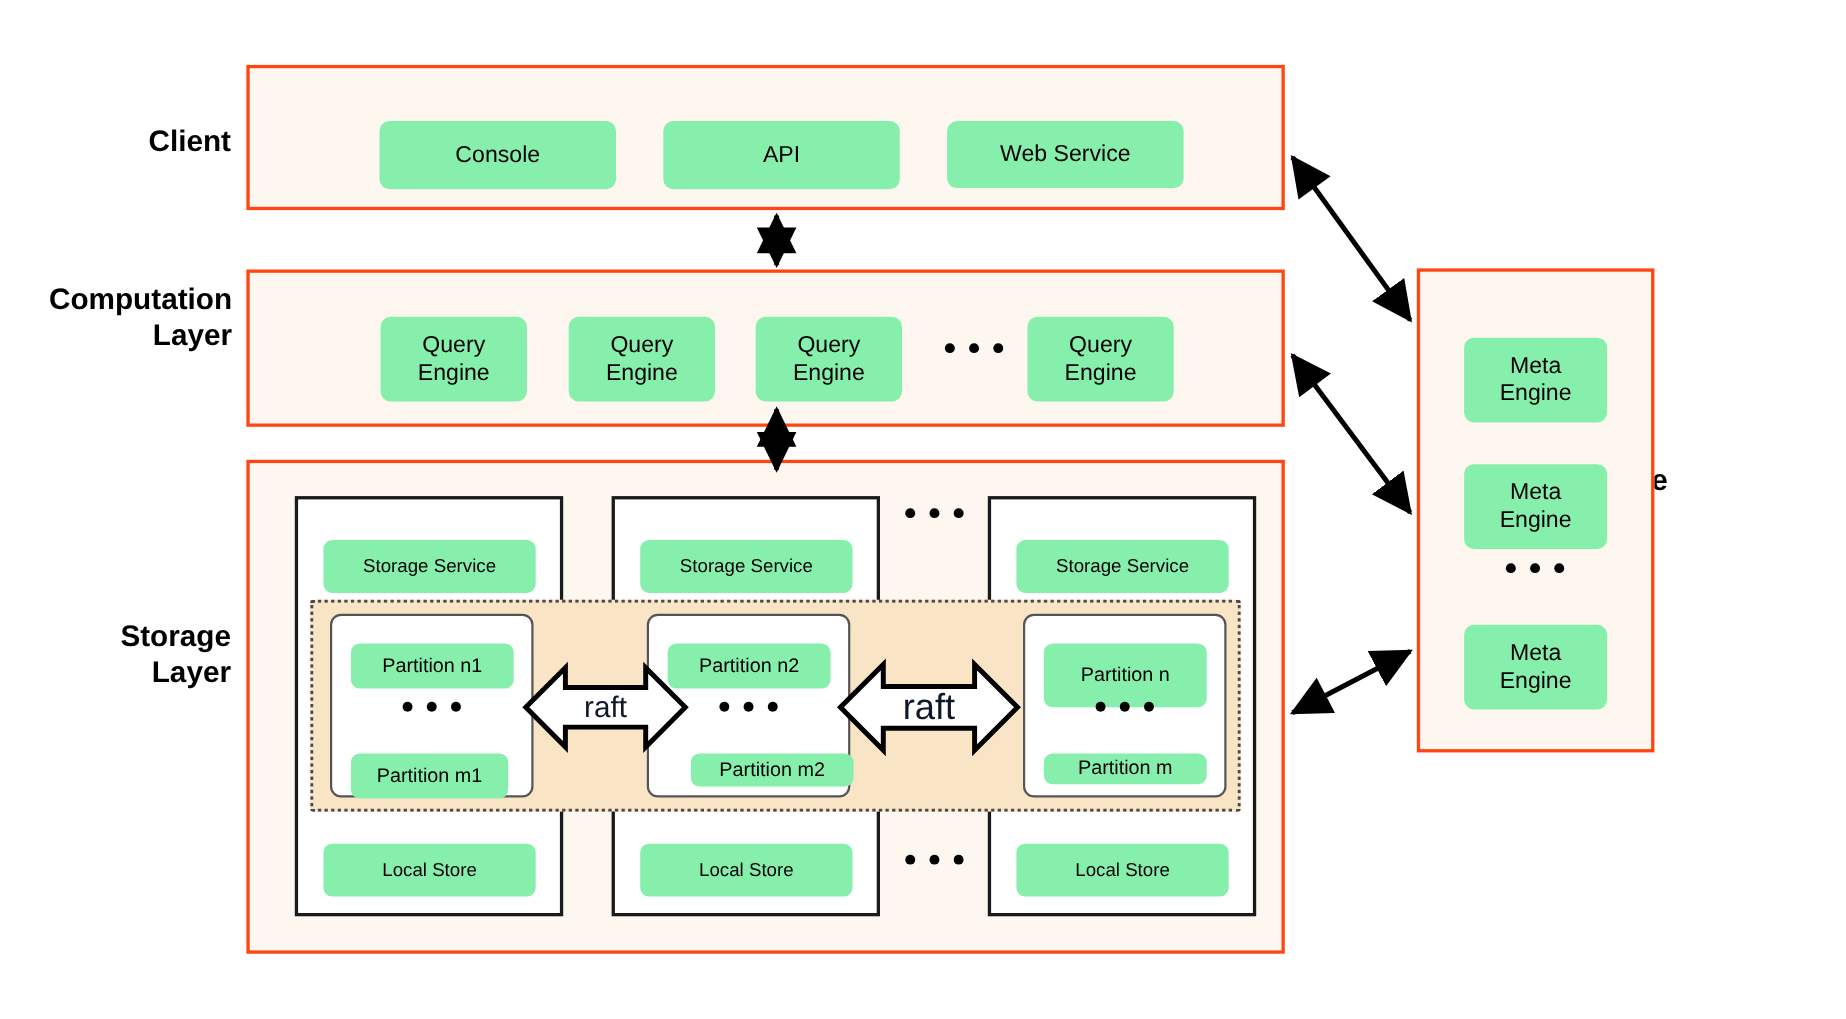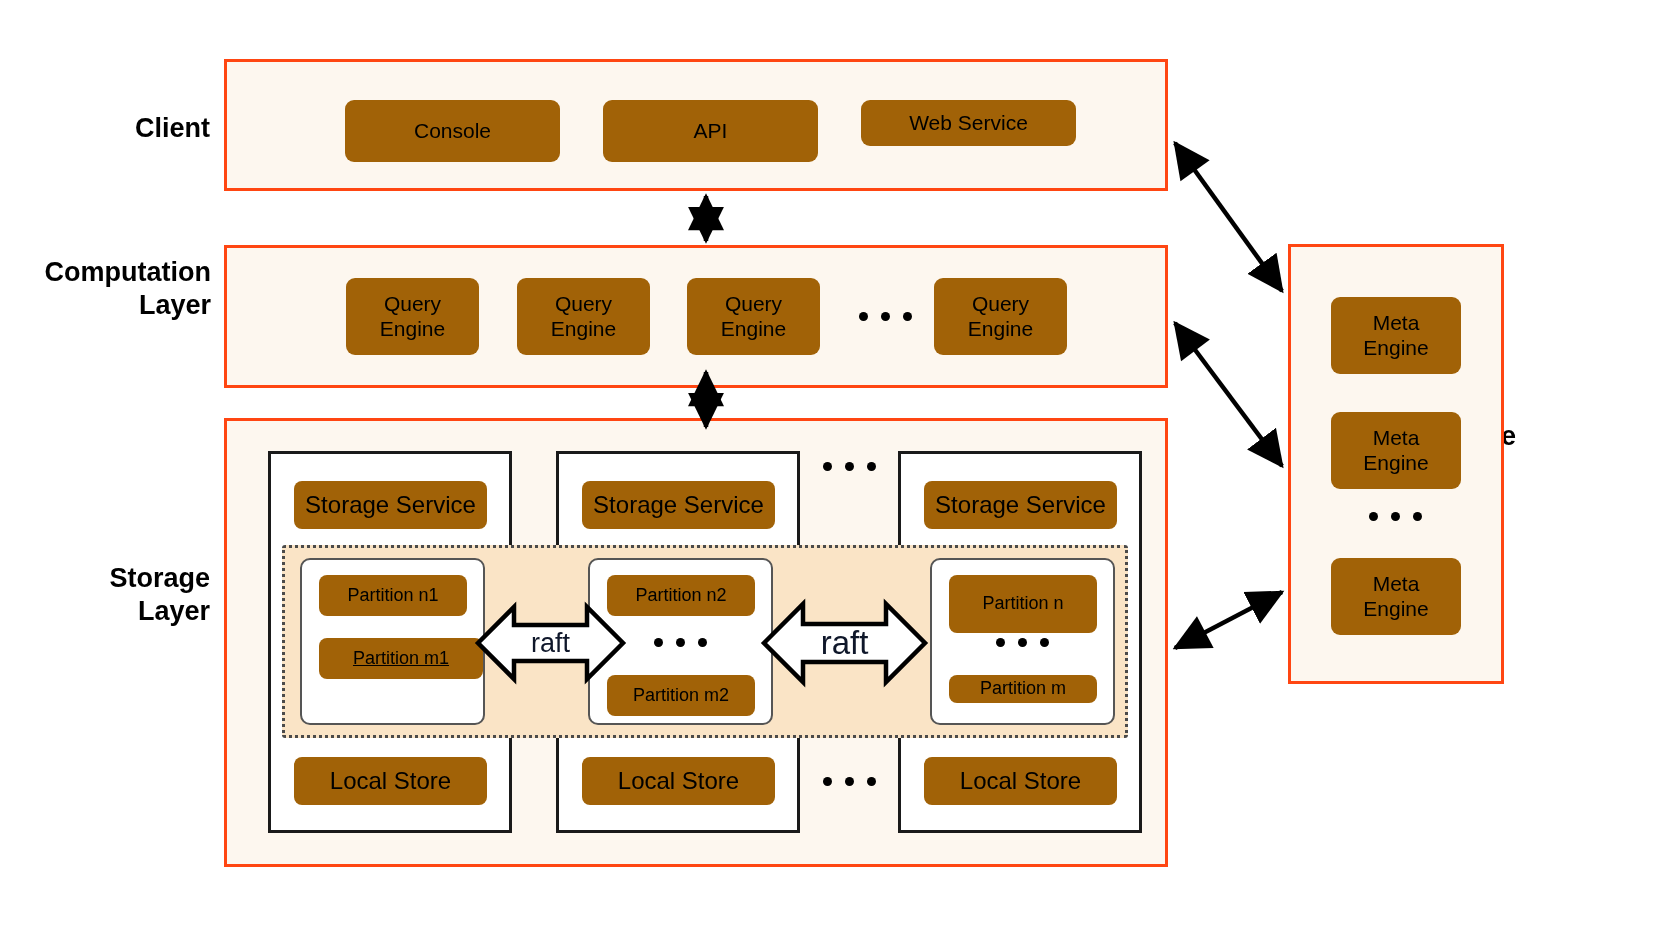--- a/index.html
+++ b/index.html
@@ -24,34 +24,35 @@
   .layer-frame{
     position:absolute;
     border:3px solid #FF4612;
     background:#FDF7EF;
     box-sizing:border-box;
   }
 
   
   .bluebox{
     position:absolute;
-    background:#a16207;
+    background:#86efac;
     border-radius:9px;
     display:flex;
     align-items:center;
     justify-content:center;
     text-align:center;
     font-size:21px;
     line-height:1.18;
     color:#000;
     box-sizing:border-box;
     white-space:pre-line;
+    margin-top:10px;
   }
   .bluebox.sm{font-size:18px;border-radius:8px;}
-  .bluebox.md{font-size:24px;border-radius:8px;}
+  .bluebox.md{font-size:17px;border-radius:8px;}
 
   
   .node-box{
     position:absolute;
     background:#FFFFFF;
     border:3px solid #1A1A1A;
     box-sizing:border-box;
   }
   
   .raft-band{
@@ -115,21 +116,21 @@
 <div class="layer-label" style="left:20px;top:562px;width:190px;">Storage
 Layer</div>
 
 <div class="side-label" style="left:1420px;top:387px;width:180px;">Meta
 Service</div>
 
 <div class="layer-frame" style="left:224px;top:59px;width:944px;height:132px;"></div>
 
 <div class="bluebox" style="left:345px;top:100px;width:215px;height:62px;">Console</div>
 <div class="bluebox" style="left:603px;top:100px;width:215px;height:62px;">API</div>
-<div class="bluebox" style="left:861px;top:100px;width:215px;height:46px;">Web Service</div>
+<div class="bluebox" style="left:861px;top:100px;width:215px;height:61px;">Web Service</div>
 
 <div class="layer-frame" style="left:224px;top:245px;width:944px;height:143px;"></div>
 
 <div class="bluebox" style="left:346px;top:278px;width:133px;height:77px;">Query
 Engine</div>
 <div class="bluebox" style="left:517px;top:278px;width:133px;height:77px;">Query
 Engine</div>
 <div class="bluebox" style="left:687px;top:278px;width:133px;height:77px;">Query
 Engine</div>
 <div class="dots" style="left:848px;top:305px;width:75px;height:22px;">
@@ -149,32 +150,32 @@
 <div class="raft-band" style="left:282px;top:545px;width:846px;height:193px;"></div>
 
 <div class="bluebox md" style="left:294px;top:481px;width:193px;height:48px;">Storage Service</div>
 <div class="part-group" style="left:300px;top:558px;width:185px;height:167px;"></div>
 <div class="bluebox sm" style="left:319px;top:575px;width:148px;height:41px;">Partition n1</div>
 <div class="dots" style="left:355px;top:631px;width:75px;height:22px;">
   <i></i>
     <i></i>
     <i></i>
 </div>
-<div class="bluebox sm" style="left:319px;top:638px;width:164px;height:41px;text-decoration:underline;">Partition m1</div>
+<div class="bluebox sm" style="left:319px;top:675px;width:143px;height:41px;">Partition m1</div>
 <div class="bluebox md" style="left:294px;top:757px;width:193px;height:48px;">Local Store</div>
 
 <div class="bluebox md" style="left:582px;top:481px;width:193px;height:48px;">Storage Service</div>
 <div class="part-group" style="left:588px;top:558px;width:185px;height:167px;"></div>
 <div class="bluebox sm" style="left:607px;top:575px;width:148px;height:41px;">Partition n2</div>
 <div class="dots" style="left:643px;top:631px;width:75px;height:22px;">
   <i></i>
     <i></i>
     <i></i>
 </div>
-<div class="bluebox sm" style="left:607px;top:675px;width:148px;height:41px;">Partition m2</div>
+<div class="bluebox sm" style="left:628px;top:675px;width:148px;height:30px;">Partition m2</div>
 <div class="bluebox md" style="left:582px;top:757px;width:193px;height:48px;">Local Store</div>
 
 <div class="bluebox md" style="left:924px;top:481px;width:193px;height:48px;">Storage Service</div>
 <div class="part-group" style="left:930px;top:558px;width:185px;height:167px;"></div>
 <div class="bluebox sm" style="left:949px;top:575px;width:148px;height:58px;">Partition n</div>
 <div class="dots" style="left:985px;top:631px;width:75px;height:22px;">
   <i></i>
     <i></i>
     <i></i>
 </div>

